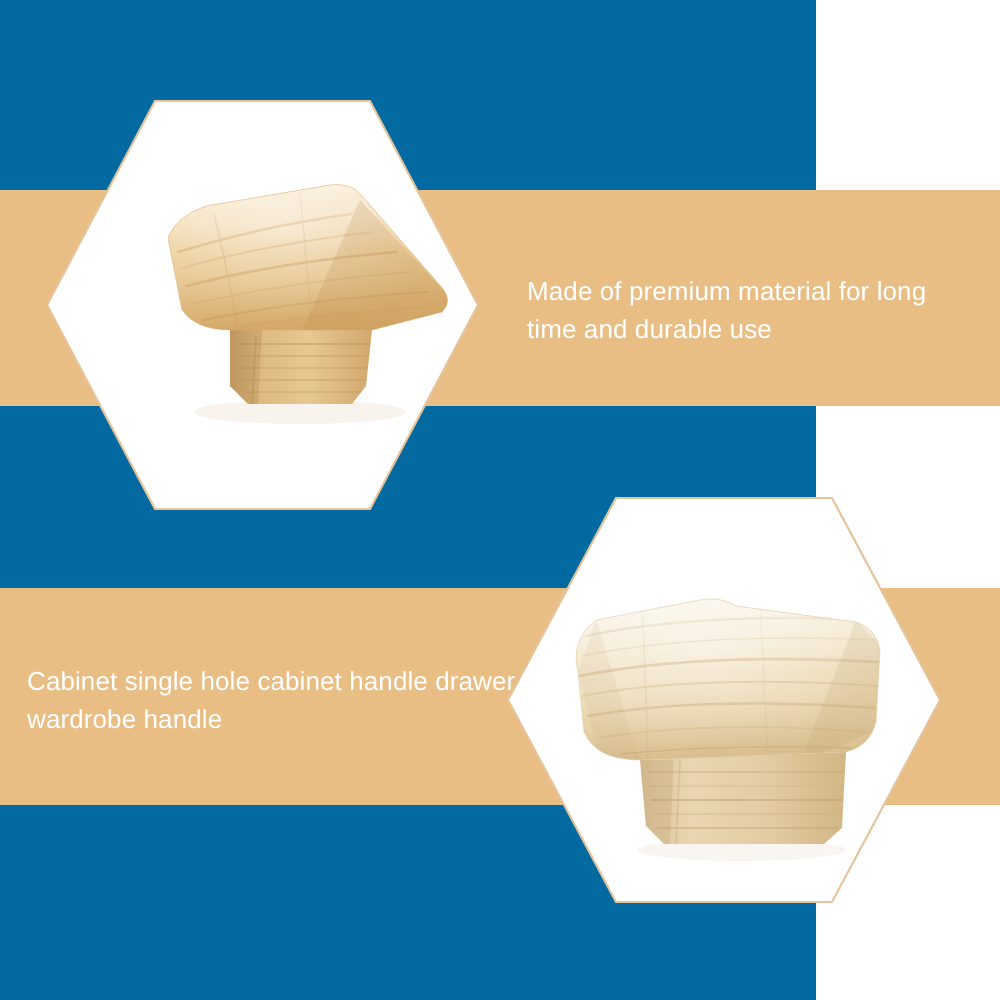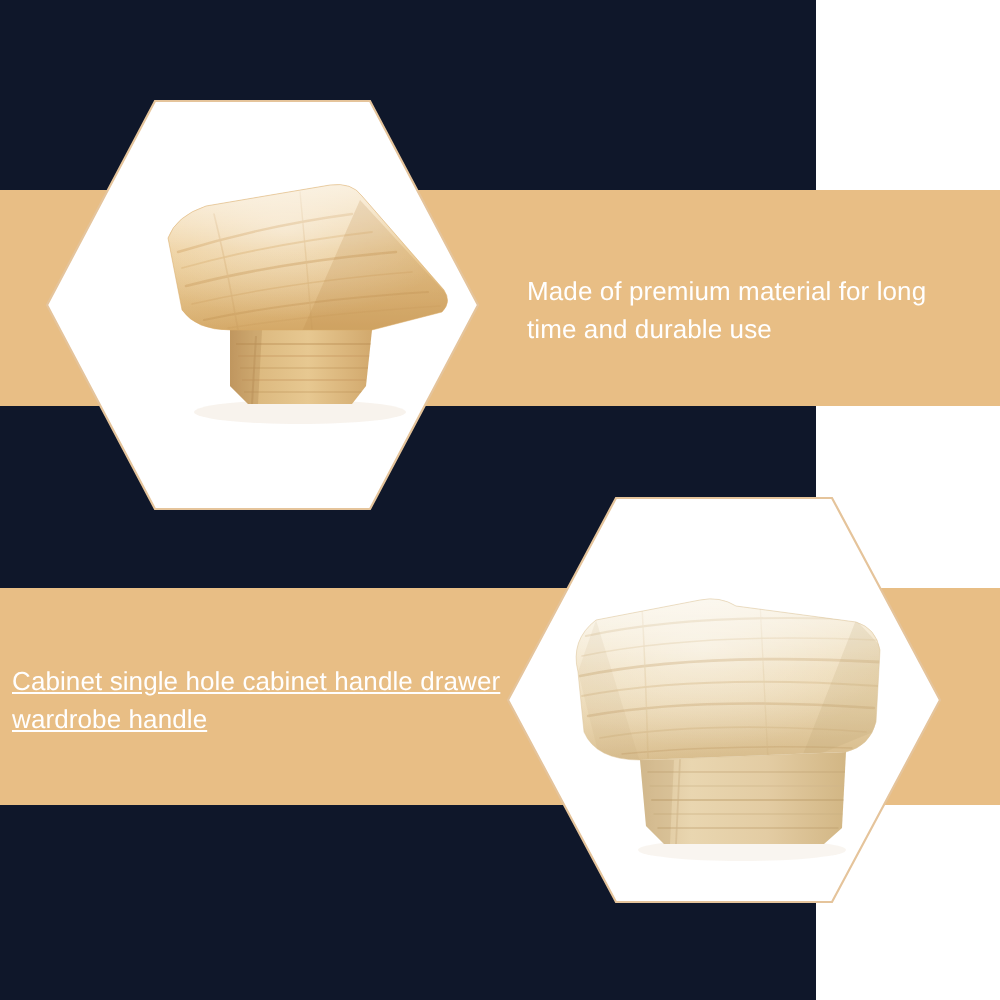--- a/index.html
+++ b/index.html
@@ -10,21 +10,21 @@
   body {
     width: 1000px;
     height: 1000px;
     font-family: "Liberation Sans", sans-serif;
     overflow: hidden;
   }
   #stage {
     position: relative;
     width: 816px;
     height: 1000px;
-    background: #0f172a;
+    background: #0369a1;
   }
   #art {
     position: absolute;
     inset: 0;
     width: 1000px;
     height: 1000px;
   }
   .feature-text {
     position: absolute;
     color: #ffffff;
@@ -34,24 +34,23 @@
     font-weight: 400;
     white-space: pre-line;
     text-rendering: geometricPrecision;
   }
   #feature-text-1 {
     left: 527px;
     top: 272px;
     width: 400px;
   }
   #feature-text-2 {
-    left: 12px;
+    left: 27px;
     top: 662px;
     width: 490px;
-    text-decoration: underline;
   }
 </style>
 </head>
 <body>
 
 <div id="stage">
 
   <svg id="art" viewBox="0 0 1000 1000" xmlns="http://www.w3.org/2000/svg">
     <defs>
 

